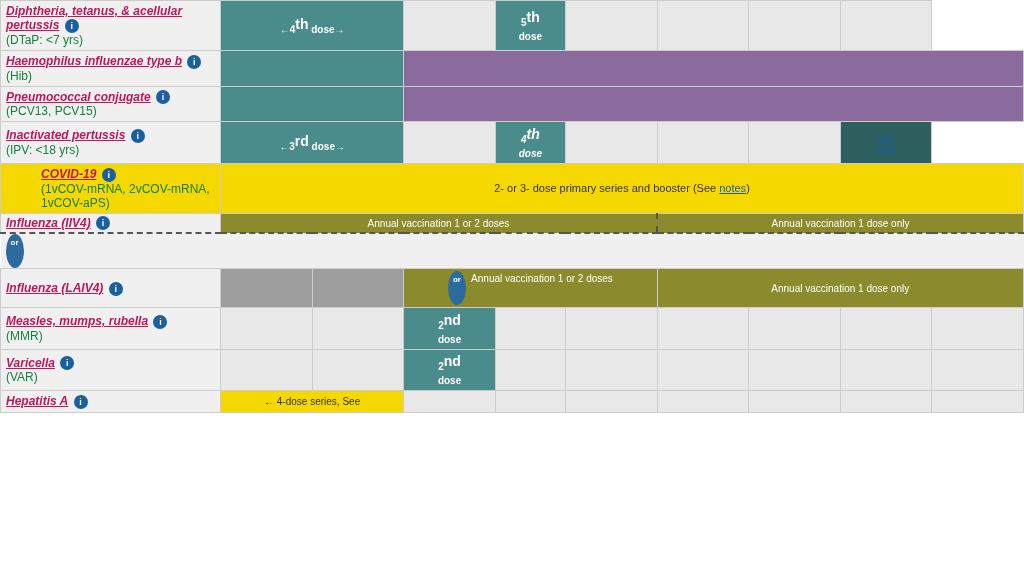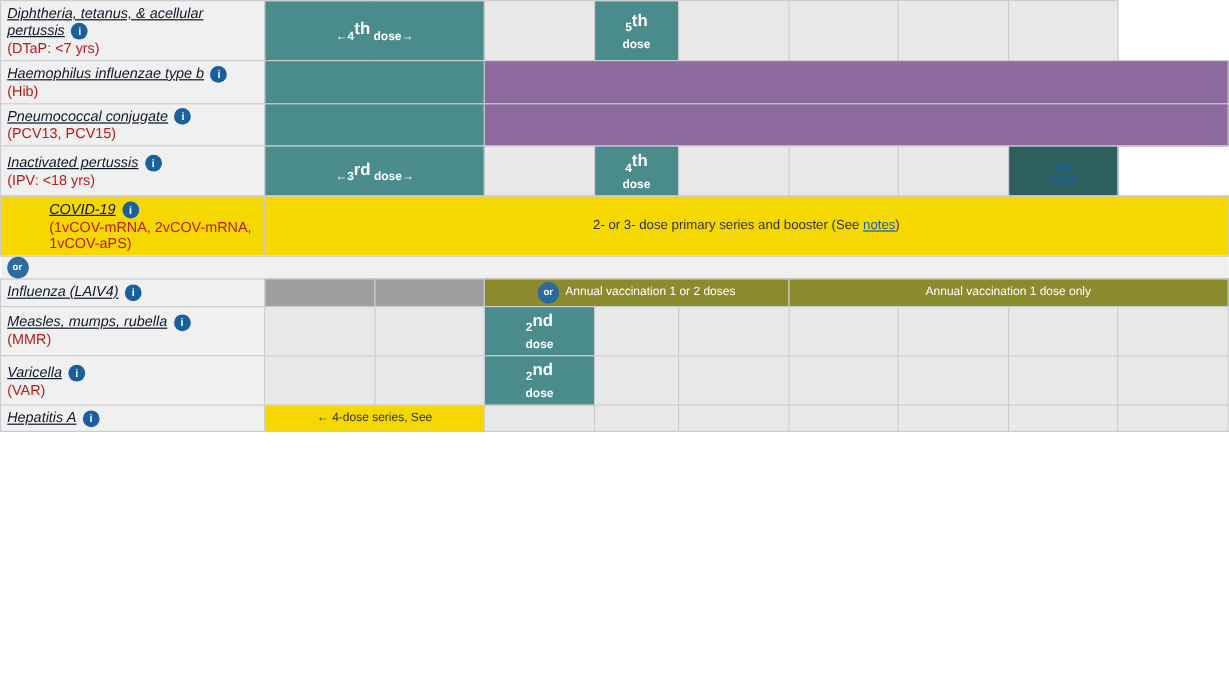--- a/index.html
+++ b/index.html
@@ -19,29 +19,29 @@
       border: 1px solid #ccc;
       vertical-align: middle;
       padding: 3px 5px;
     }
     .vaccine-name-cell {
       background: #f0f0f0;
       width: 220px;
       min-width: 180px;
     }
     .vaccine-link {
-      color: #0f172a;
+      color: #be185d;
       text-decoration: underline;
       font-style: italic;
-      font-weight: normal;
+      font-weight: bold;
       cursor: pointer;
       text-align: right;
     }
     .vaccine-subtext {
-      color: #b91c1c;
+      color: #15803d;
       font-style: normal;
     }
     .info-icon {
       display: inline-block;
       width: 14px;
       height: 14px;
       border-radius: 50%;
       background: #1a5f9e;
       color: #fff;
       font-size: 9px;
@@ -94,21 +94,21 @@
       font-size: 11px;
       color: #333;
     }
     .notes-link {
       color: #1a5f9e;
       text-decoration: underline;
     }
     .or-badge {
       display: inline-block;
       width: 18px;
-      height: 18px;
+      height: 34px;
       border-radius: 50%;
       background: #2d6b9e;
       color: #fff;
       font-size: 8px;
       text-align: center;
       line-height: 18px;
       font-weight: bold;
     }
     .see-notes {
       font-size: 9px;
@@ -171,21 +171,21 @@
   <tr>
     <td class="vaccine-name-cell">
       <span class="vaccine-link">Inactivated pertussis</span>
       <span class="info-icon">i</span><br>
       <span class="vaccine-subtext">(IPV: &lt;18 yrs)</span>
     </td>
     <td colspan="2" class="cell-teal" style="text-align:center;">
       <span class="dose-arrow">←3<sup>rd</sup> dose→</span>
     </td>
     <td class="cell-empty"></td>
-    <td class="cell-teal" style="text-align:center;">
+    <td class="cell-teal" style="text-align:center;font-style:italic;">
       <span class="dose-text">4<sup>th</sup><br>dose</span>
     </td>
     <td class="cell-empty"></td>
     <td class="cell-empty"></td>
     <td class="cell-empty"></td>
     <td class="cell-dark-teal" style="text-align:center; color:#fff; font-size:9px;">
       <span class="see-notes">See<br>notes</span>
     </td>
   </tr>
 
@@ -193,20 +193,32 @@
     <td class="vaccine-name-cell" style="background:#f5d800;padding-left:40px;">
       <span class="vaccine-link">COVID-19</span>
       <span class="info-icon">i</span><br>
       <span class="vaccine-subtext">(1vCOV-mRNA, 2vCOV-mRNA, 1vCOV-aPS)</span>
     </td>
     <td colspan="9" class="covid-cell">
       <span>2- or 3- dose primary series and booster (See <span class="notes-link">notes</span>)</span>
     </td>
   </tr>
 
+  <tr class="influenza-row" style="border-bottom: 2px dashed #555;">
+    <td class="vaccine-name-cell" style="border-bottom: 2px dashed #555;">
+      <span class="vaccine-link">Influenza (IIV4)</span>
+      <span class="info-icon">i</span>
+    </td>
+    <td colspan="5" class="cell-olive" style="text-align:center; color:#fff; font-size:10px; border-bottom: 2px dashed #555;">
+      <span>Annual vaccination 1 or 2 doses</span>
+    </td>
+    <td colspan="4" class="cell-olive" style="text-align:center; color:#fff; font-size:10px; border-left: 2px dashed #555; border-bottom: 2px dashed #555;">
+      <span>Annual vaccination 1 dose only</span>
+    </td>
+  </tr>
 
   <tr style="height:16px; background:#f0f0f0;">
     <td style="border:none; background:#f0f0f0; padding:0;">
       <span class="or-badge" style="margin-left:5px;">or</span>
     </td>
     <td colspan="9" style="border:none; background:#f0f0f0;"></td>
   </tr>
 
   <tr class="influenza-row">
     <td class="vaccine-name-cell">

